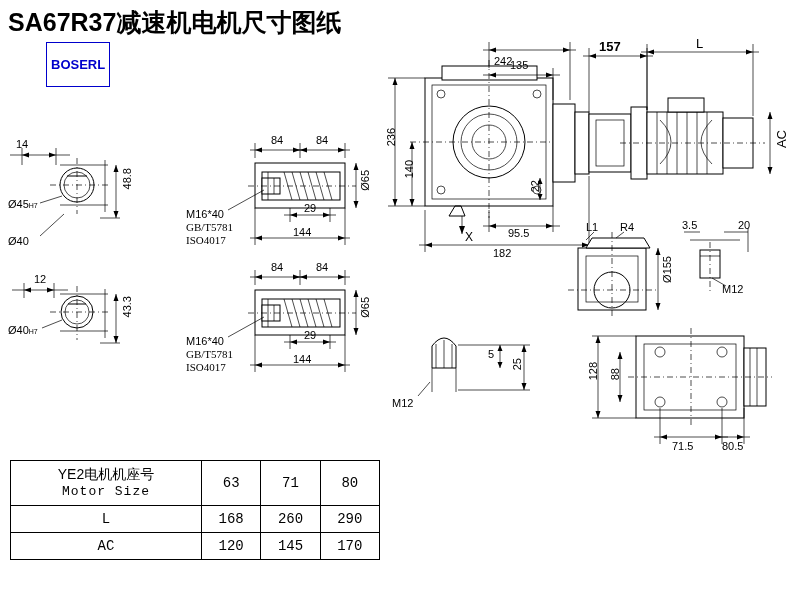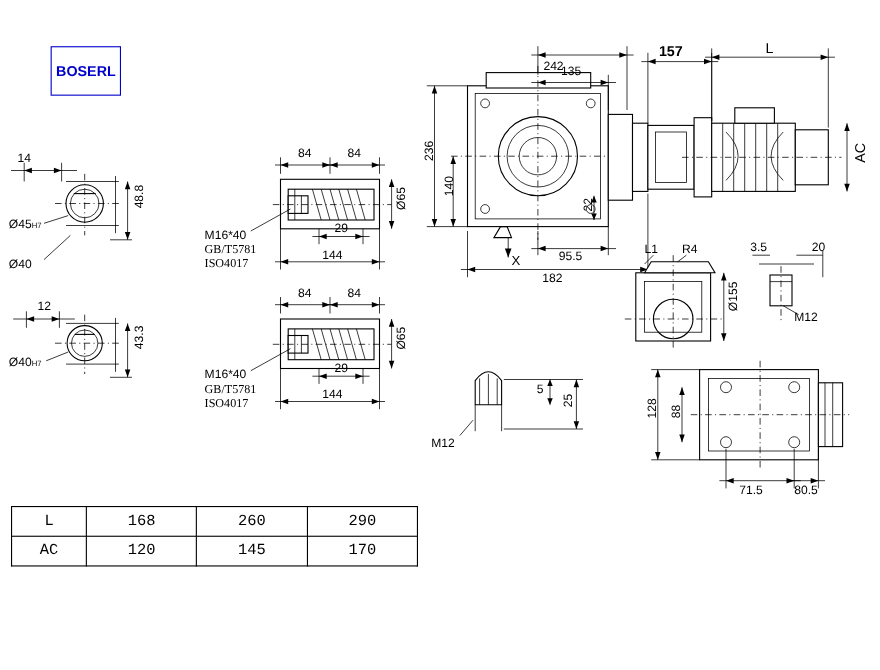--- a/index.html
+++ b/index.html
@@ -53,20 +53,21 @@
   .ln{stroke:#000;stroke-width:1;fill:none;}
   .thin{stroke:#000;stroke-width:0.7;fill:none;}
   .dash{stroke:#000;stroke-width:0.7;fill:none;stroke-dasharray:6 3 1 3;}
   .fillw{fill:#ffffff;stroke:#000;stroke-width:1;}
 </style>
 </head>
 <body>
 
 <div id="root">
 
+  <div class="title">SA67R37减速机电机尺寸图纸</div>
   <div class="logo">BOSERL</div>
 
   <svg width="800" height="609">
 
     <line class="thin" x1="22" y1="165" x2="22" y2="148"></line>
     <line class="thin" x1="56" y1="165" x2="56" y2="148"></line>
     <line class="thin" x1="10" y1="155" x2="70" y2="155"></line>
     <path d="M22 155 l7 -2.5 v5 z" fill="#000"></path>
     <path d="M56 155 l-7 -2.5 v5 z" fill="#000"></path>
 
@@ -421,20 +422,29 @@
   <div class="lbl" style="left:488px;top:349px;">5</div>
   <div class="lbl vert" style="left:512px;top:358px;">25</div>
   <div class="lbl vert" style="left:588px;top:362px;">128</div>
   <div class="lbl vert" style="left:610px;top:368px;">88</div>
   <div class="lbl" style="left:672px;top:441px;">71.5</div>
   <div class="lbl" style="left:722px;top:441px;">80.5</div>
 
   <table class="tbl">
     <tbody>
       <tr>
+        <td class="head headrow" style="width:190px;">
+          <span class="hz">YE2电机机座号</span>
+          <span class="hm">Motor Size</span>
+        </td>
+        <td>63</td>
+        <td>71</td>
+        <td>80</td>
+      </tr>
+      <tr>
         <td>L</td>
         <td>168</td>
         <td>260</td>
         <td>290</td>
       </tr>
       <tr>
         <td>AC</td>
         <td>120</td>
         <td>145</td>
         <td>170</td>

